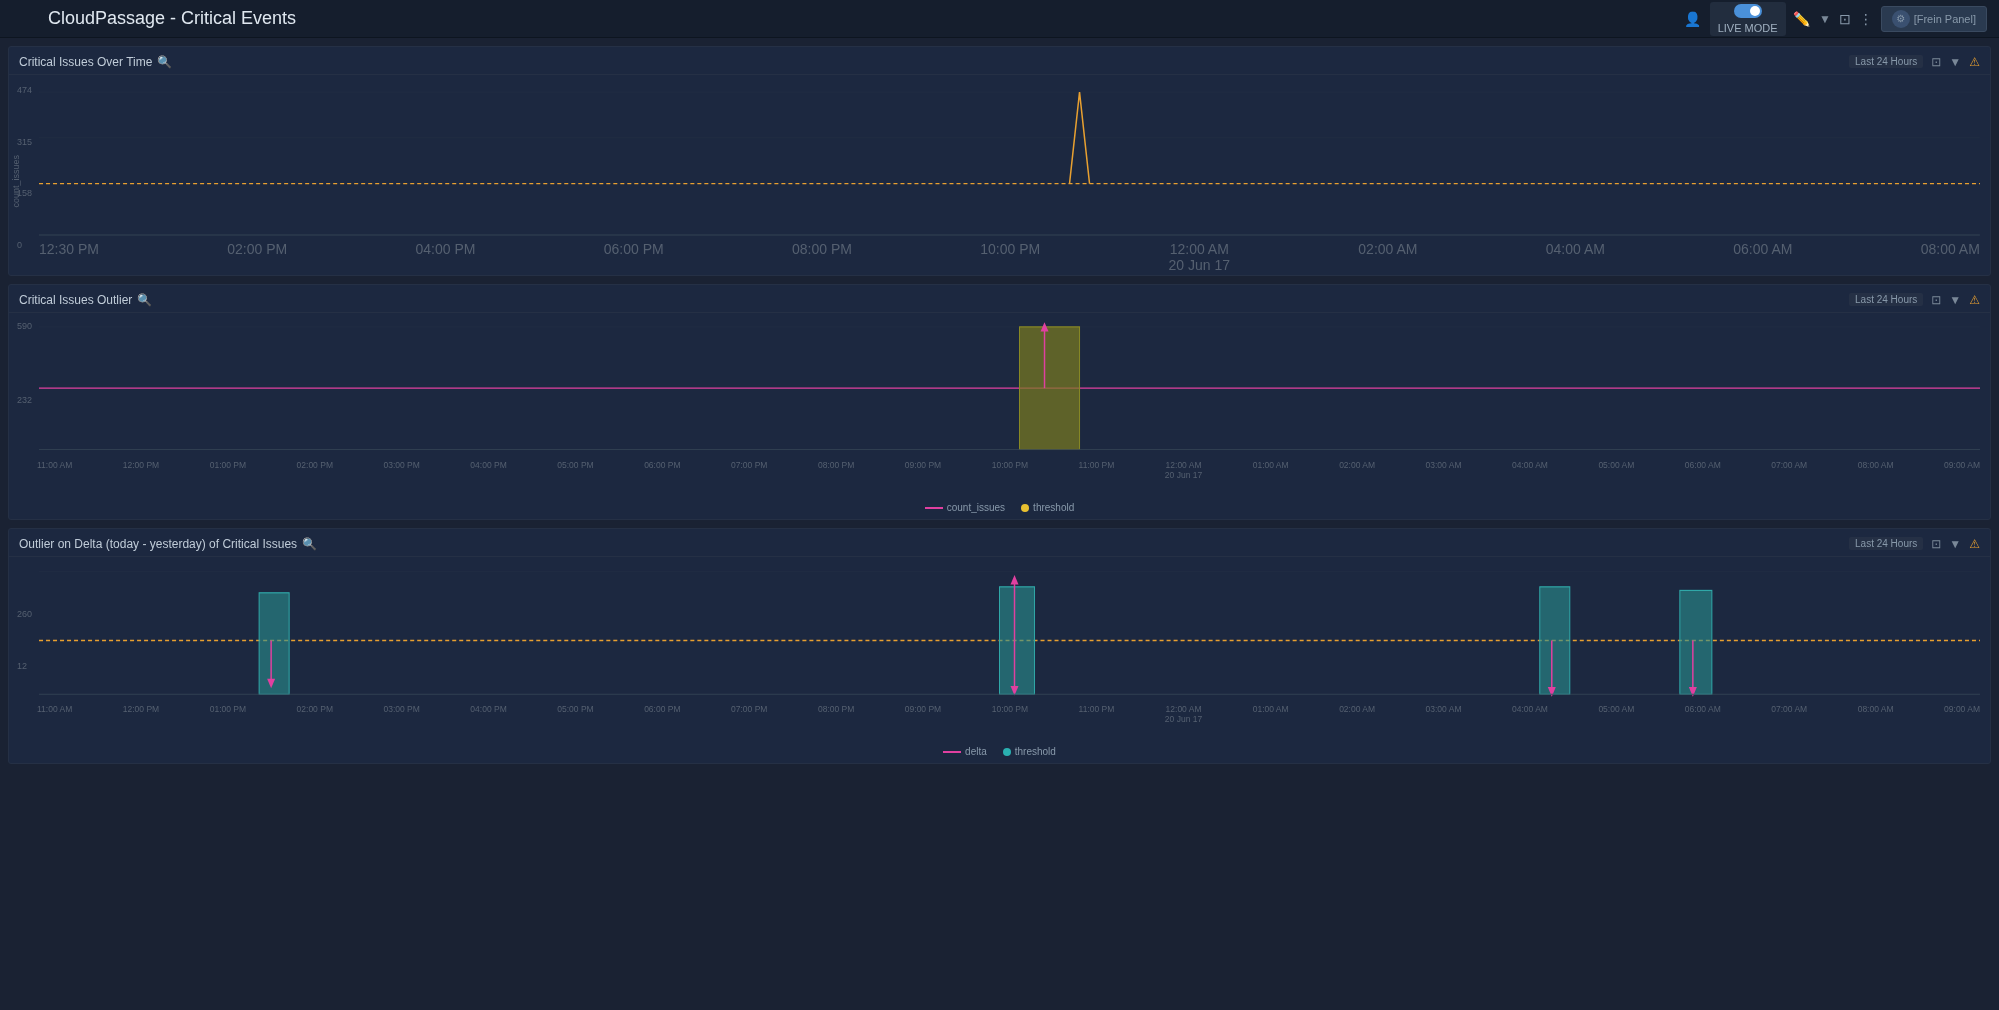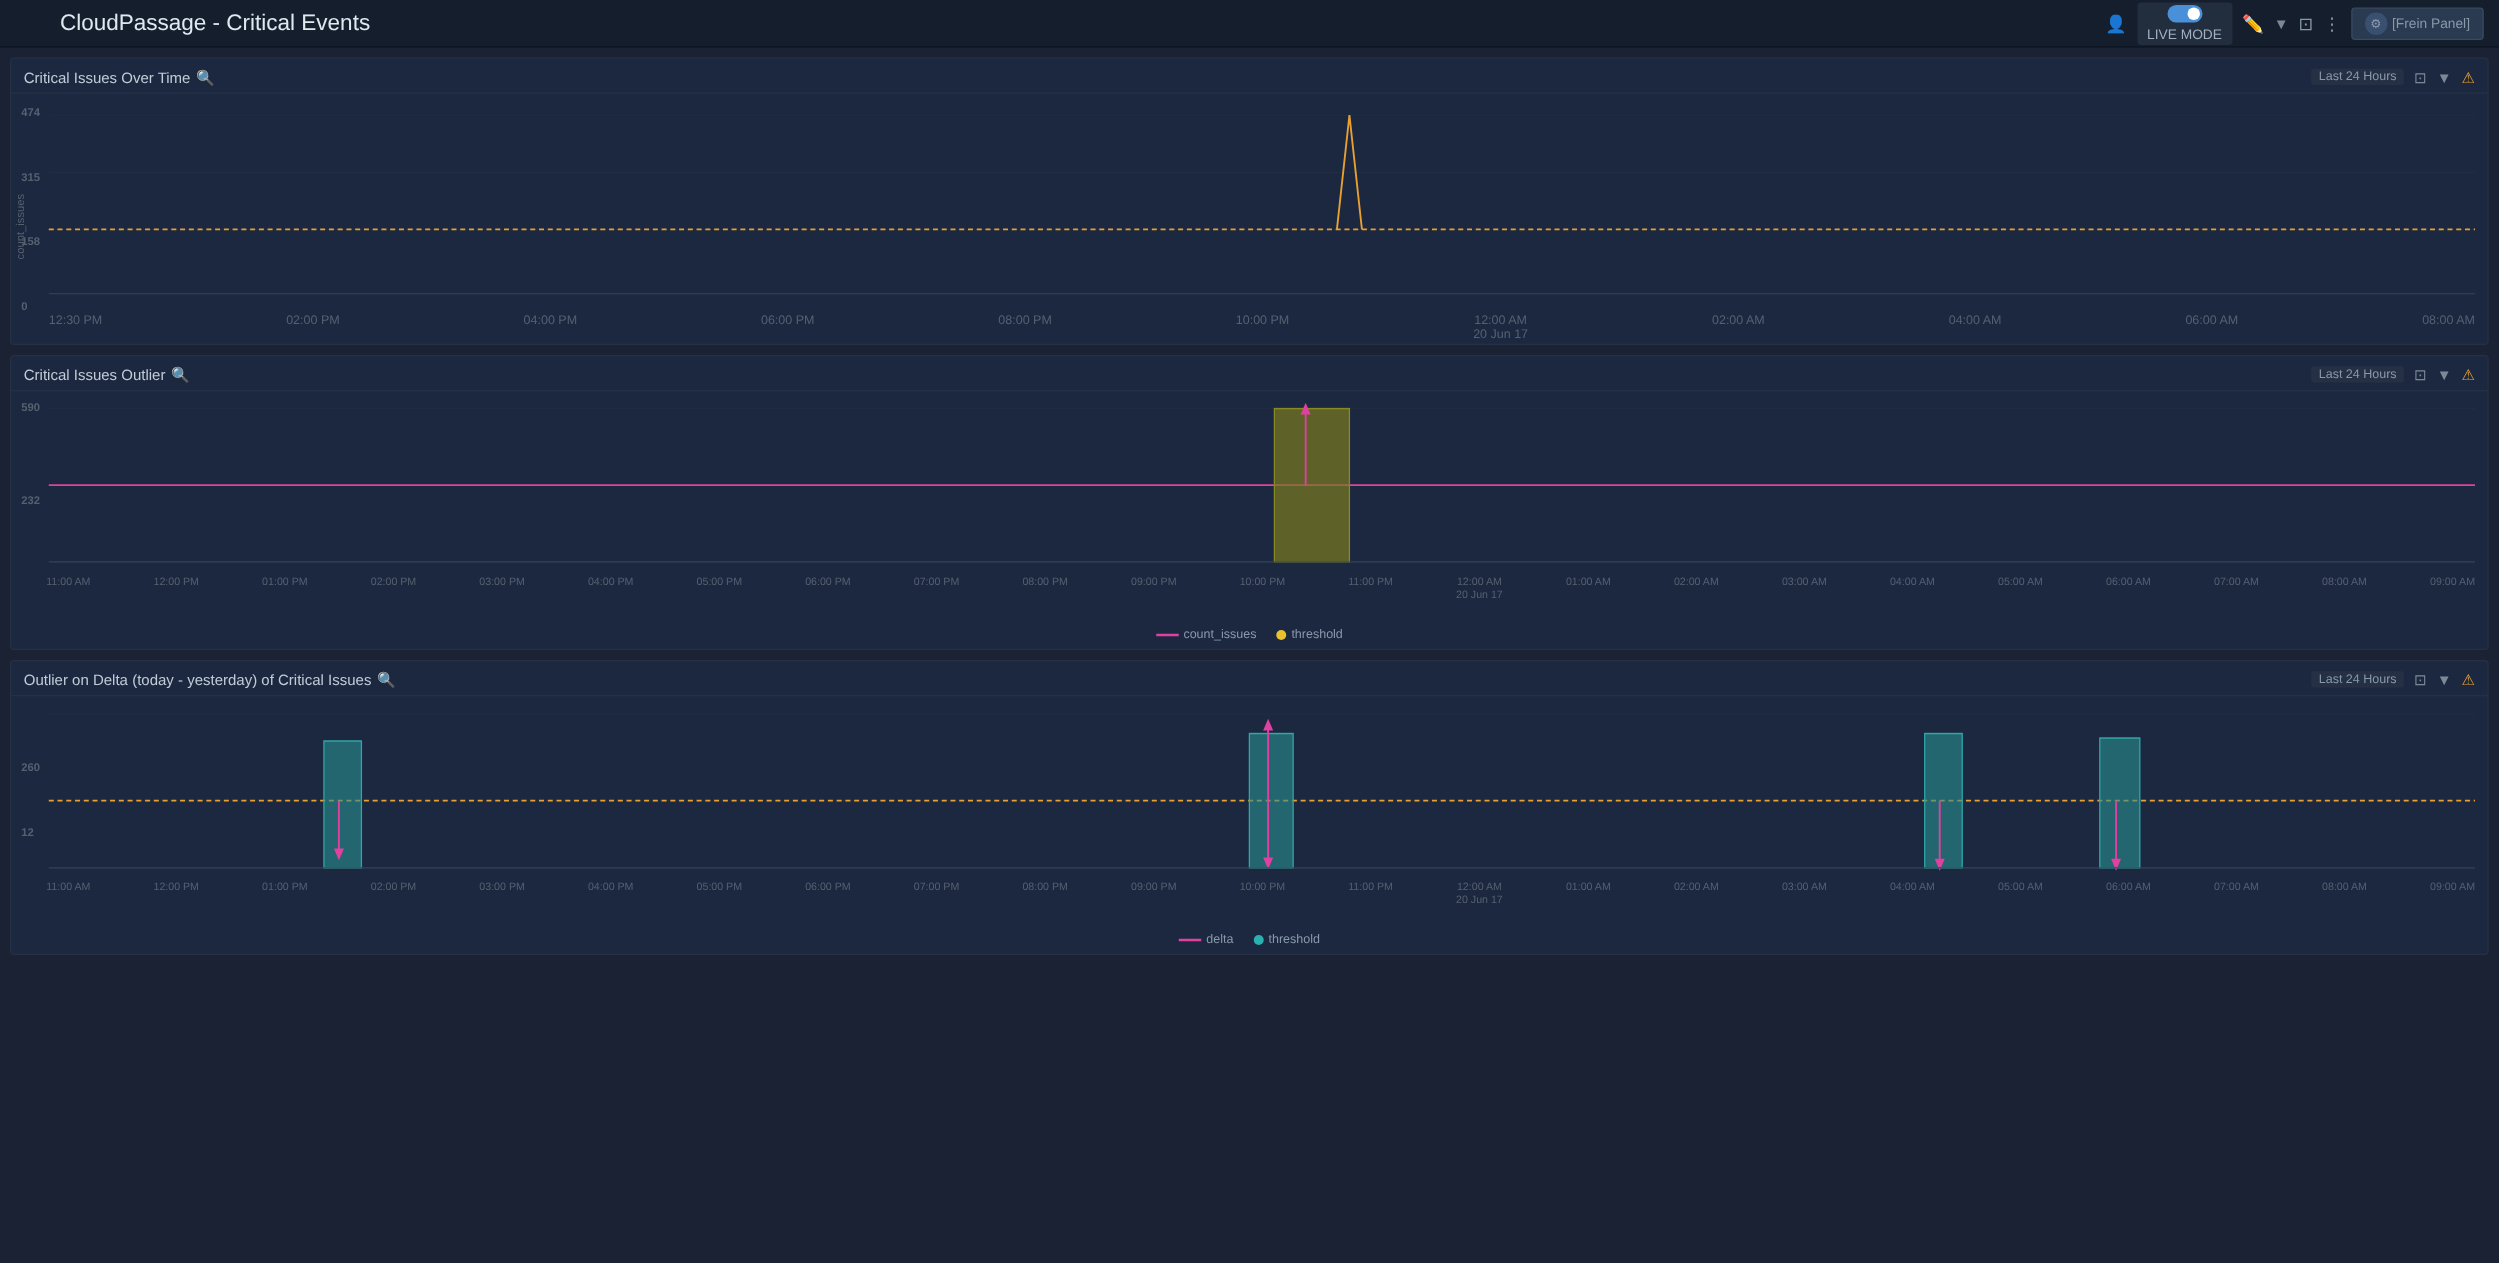--- a/index.html
+++ b/index.html
@@ -176,21 +176,20 @@
     .y-axis-ticks {
       position: absolute;
       left: 8px;
       top: 10px;
       bottom: 25px;
       display: flex;
       flex-direction: column;
       justify-content: space-between;
       font-size: 9px;
       color: #556070;
-      font-weight: bold;
     }
     .chart-legend {
       display: flex;
       align-items: center;
       justify-content: center;
       gap: 16px;
       padding: 4px 0 6px 0;
       font-size: 10px;
       color: #8899aa;
     }
@@ -272,21 +271,21 @@
         <line x1="30" y1="95" x2="1970" y2="95" stroke="#253045" stroke-width="0.5"></line>
         <line x1="30" y1="140" x2="1970" y2="140" stroke="#253045" stroke-width="0.5"></line>
 
         <line x1="30" y1="95" x2="1970" y2="95" stroke="#e8a030" stroke-width="1.2" stroke-dasharray="4,3"></line>
 
         <polyline points="1060,95 1070,15 1080,95" fill="none" stroke="#e8a030" stroke-width="1.5"></polyline>
 
         <line x1="30" y1="140" x2="1970" y2="140" stroke="#334455" stroke-width="0.8"></line>
       </svg>
 
-      <div class="x-axis-labels" style="bottom:2px; font-size:10px;">
+      <div class="x-axis-labels" style="bottom:2px; font-size:14px;">
         <span>12:30 PM</span>
         <span>02:00 PM</span>
         <span>04:00 PM</span>
         <span>06:00 PM</span>
         <span>08:00 PM</span>
         <span>10:00 PM</span>
         <span style="text-align:center;">12:00 AM<br>20 Jun 17</span>
         <span>02:00 AM</span>
         <span>04:00 AM</span>
         <span>06:00 AM</span>

